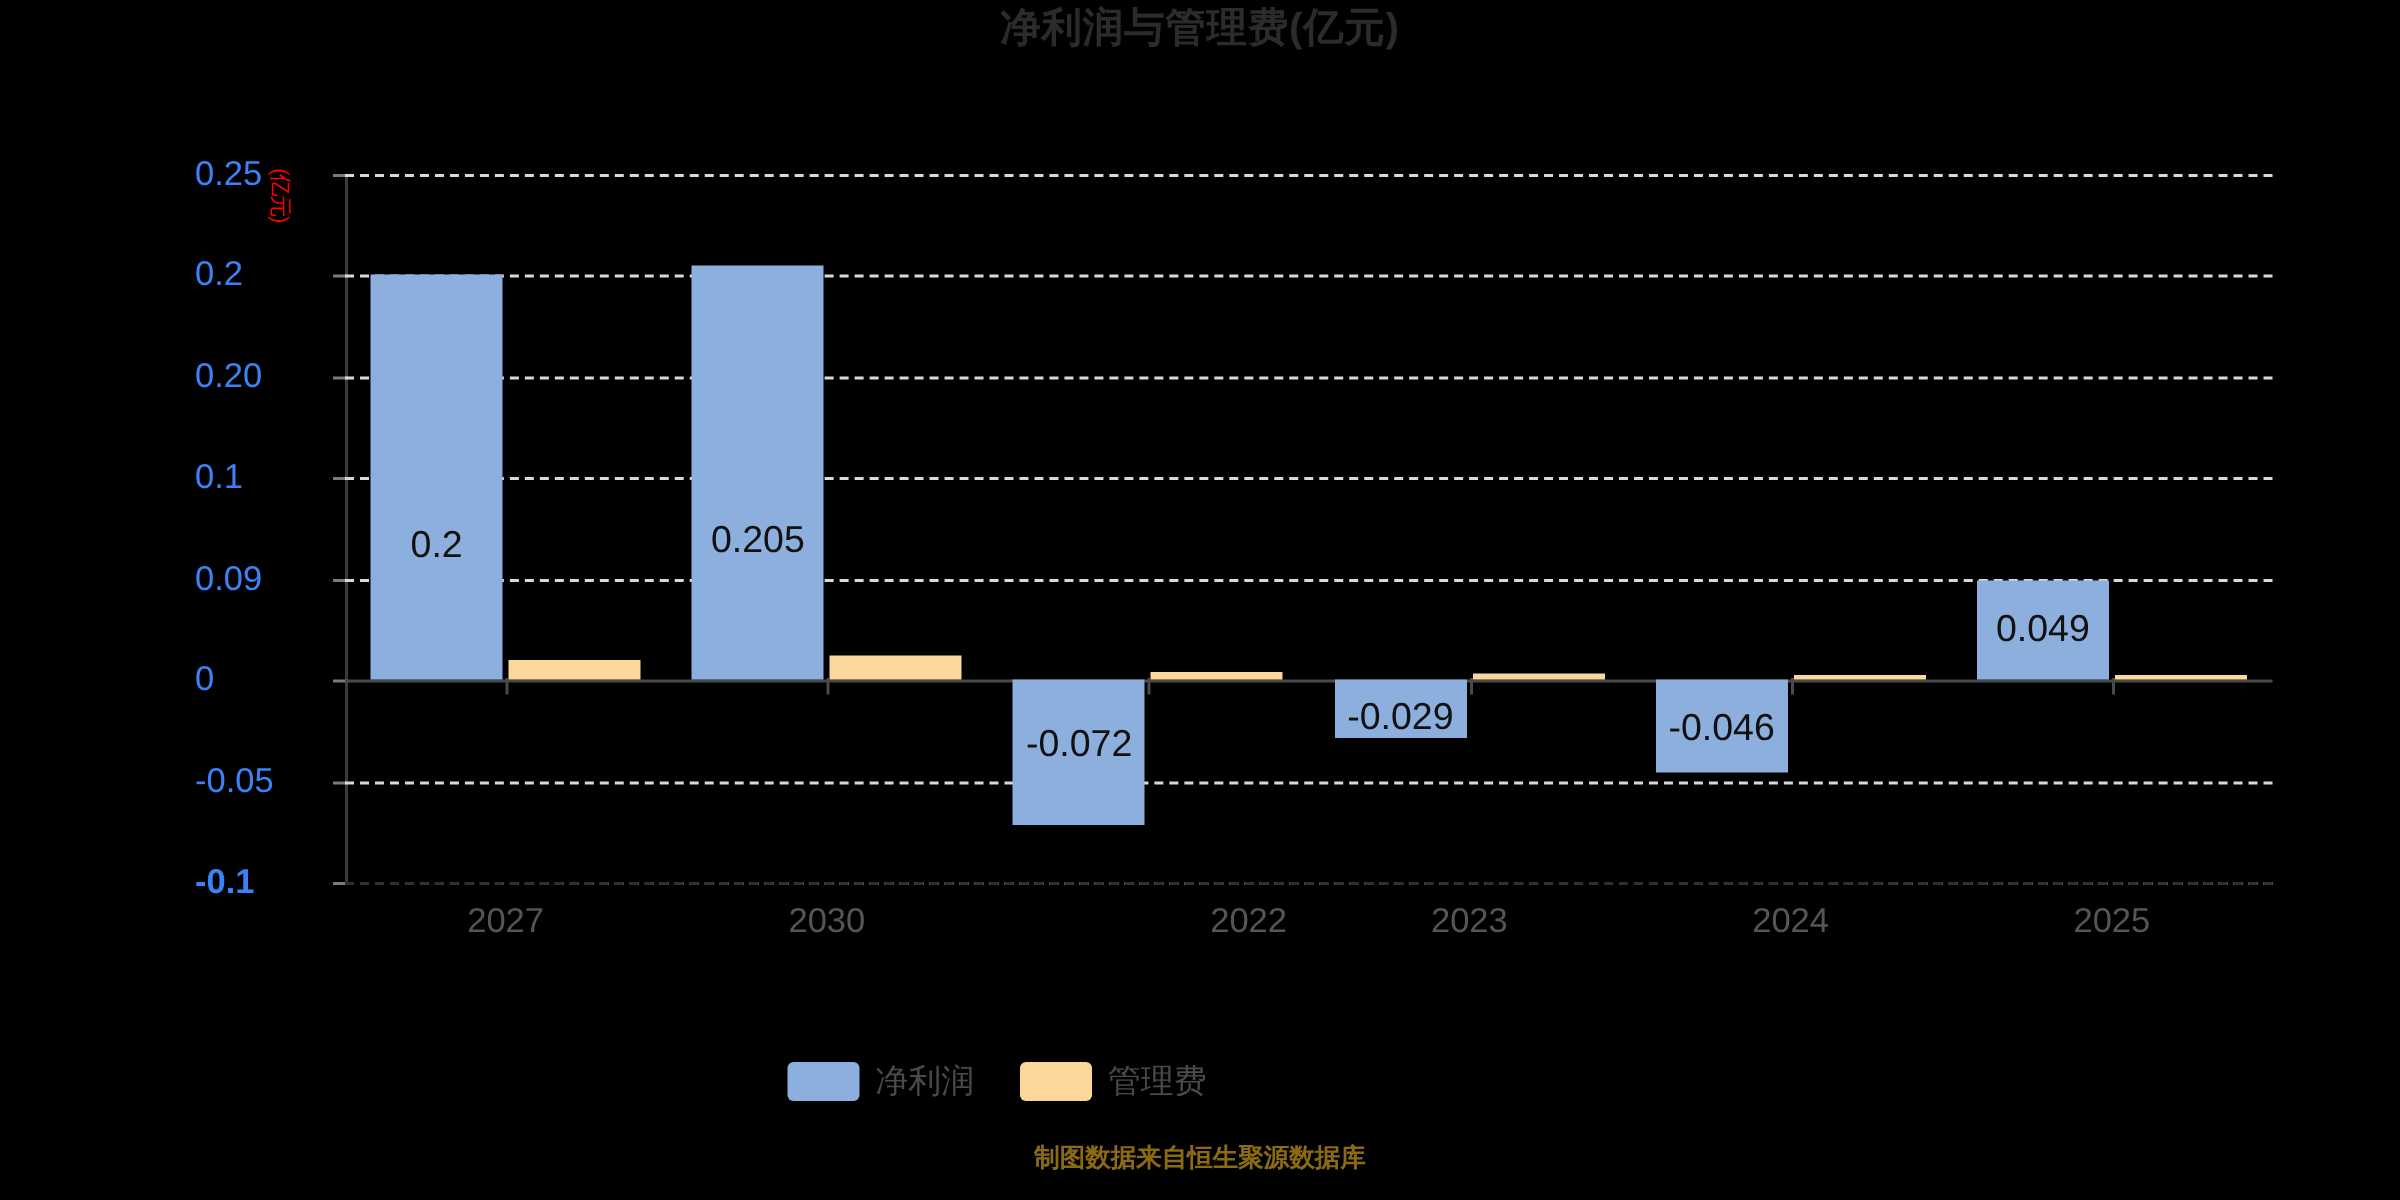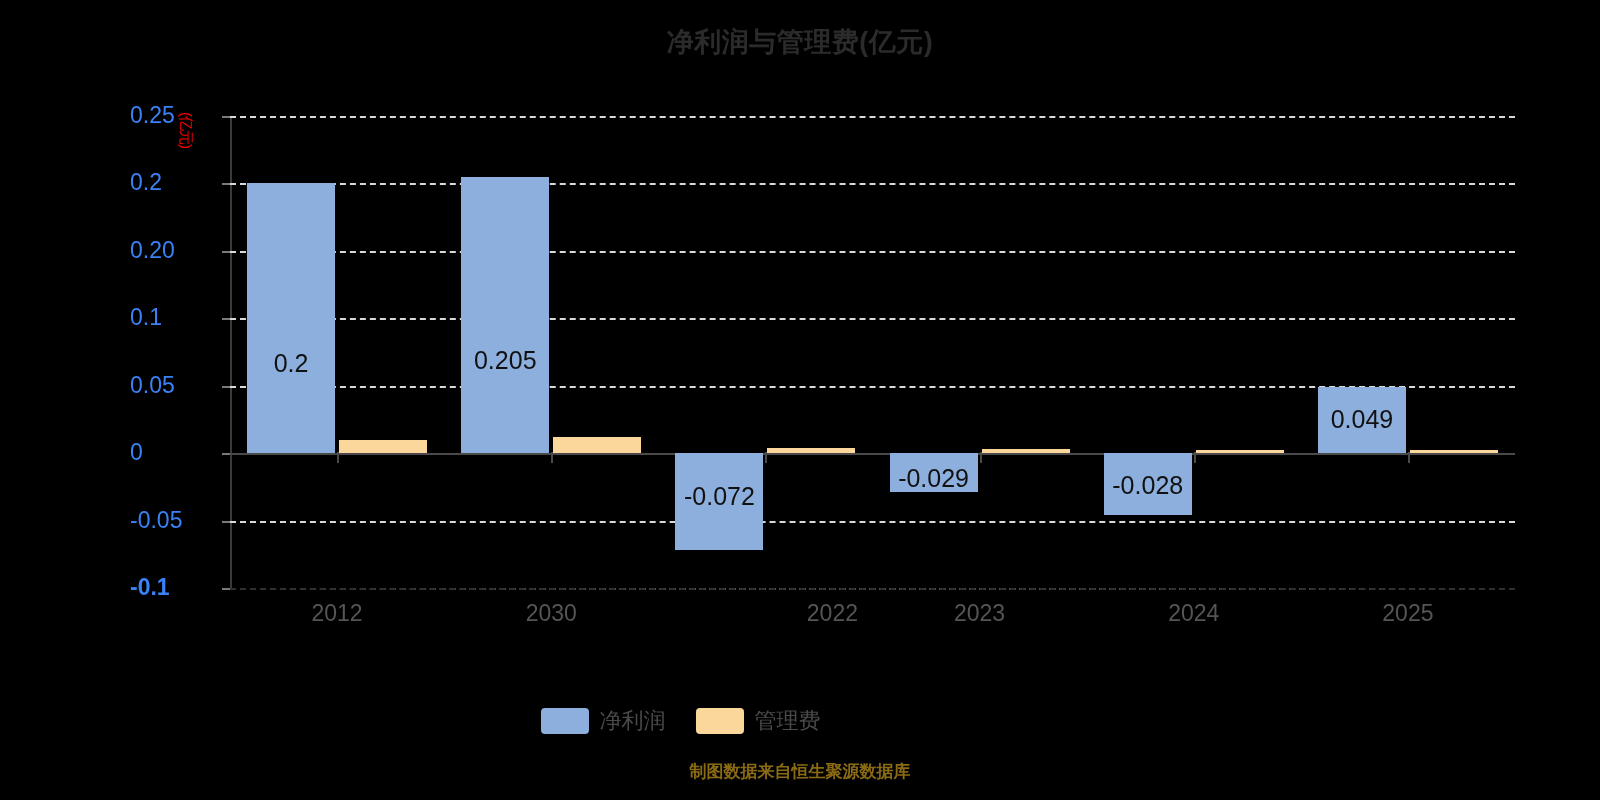--- a/index.html
+++ b/index.html
@@ -12,21 +12,21 @@
     height: 800px;
     overflow: hidden;
     font-family: "Liberation Sans", sans-serif;
     position: relative;
   }
 
   
   #chart-title {
     position: absolute;
     left: 0;
-    top: 24px;
+    top: 0;
     width: 1600px;
     text-align: center;
     color: #2b2b2b;
     font-size: 27px;
     font-weight: bold;
     letter-spacing: 0.5px;
     white-space: nowrap;
   }
 
   
@@ -145,21 +145,20 @@
   
   #legend {
     position: absolute;
     left: 0;
     top: 706px;
     width: 1329px;
     display: flex;
     justify-content: center;
     align-items: center;
     gap: 30px;
-    padding-left: 16px;
   }
   .legend-item {
     display: flex;
     align-items: center;
     gap: 11px;
   }
   .legend-swatch {
     width: 48px;
     height: 26px;
     border-radius: 4px;
@@ -189,21 +188,21 @@
 <div id="chart-title">净利润与管理费(亿元)</div>
 
 <div id="yaxis-unit">(亿元)</div>
 <div id="yaxis-line"></div>
 
 <div id="y-axis-labels">
     <div class="ylabel" style="left: 130px; top: 104px;">0.25</div>
     <div class="ylabel" style="left: 130px; top: 171.429px;">0.2</div>
     <div class="ylabel" style="left: 130px; top: 238.857px;">0.20</div>
     <div class="ylabel" style="left: 130px; top: 306.286px;">0.1</div>
-    <div class="ylabel" style="left: 130px; top: 373.714px;">0.05</div>
+    <div class="ylabel" style="left: 130px; top: 373.714px;">0.09</div>
     <div class="ylabel" style="left: 130px; top: 441.143px;">0</div>
     <div class="ylabel" style="left: 130px; top: 508.571px;">-0.05</div>
     <div class="ylabel" style="left: 130px; top: 576px; font-weight: bold;">-0.1</div>
   </div>
 <div id="y-tickmarks">
     <div class="ytickmark" style="top: 116px;"></div>
     <div class="ytickmark" style="top: 183.429px;"></div>
     <div class="ytickmark" style="top: 250.857px;"></div>
     <div class="ytickmark" style="top: 318.286px;"></div>
     <div class="ytickmark" style="top: 385.714px;"></div>
@@ -230,31 +229,31 @@
       <div class="bar net" title="2021 净利润 0.205" style="left: 231.25px; top: 60.6857px; width: 88px; height: 276.457px; background: rgb(140, 175, 221);"></div>
       <div class="bar-value" style="width: 128px; left: 211.25px; top: 232.089px;">0.205</div>
       <div class="bar admin" title="2021 管理费 0.012" style="left: 323.25px; top: 320.96px; width: 88px; height: 16.1829px; background: rgb(252, 215, 156);"></div>
       <div class="bar net" title="2022 净利润 -0.072" style="left: 445.417px; top: 337.143px; width: 88px; height: 97.0971px; background: rgb(140, 175, 221);"></div>
       <div class="bar-value" style="width: 128px; left: 425.417px; top: 368.214px;">-0.072</div>
       <div class="bar admin" title="2022 管理费 0.004" style="left: 537.417px; top: 331.749px; width: 88px; height: 5.39429px; background: rgb(252, 215, 156);"></div>
       <div class="bar net" title="2023 净利润 -0.029" style="left: 659.583px; top: 337.143px; width: 88px; height: 39.1086px; background: rgb(140, 175, 221);"></div>
       <div class="bar-value" style="width: 128px; left: 639.583px; top: 349.658px;">-0.029</div>
       <div class="bar admin" title="2023 管理费 0.003" style="left: 751.583px; top: 333.097px; width: 88px; height: 4.04571px; background: rgb(252, 215, 156);"></div>
       <div class="bar net" title="2024 净利润 -0.046" style="left: 873.75px; top: 337.143px; width: 88px; height: 62.0343px; background: rgb(140, 175, 221);"></div>
-      <div class="bar-value" style="width: 128px; left: 853.75px; top: 356.994px;">-0.028</div>
+      <div class="bar-value" style="width: 128px; left: 853.75px; top: 356.994px;">-0.046</div>
       <div class="bar admin" title="2024 管理费 0.002" style="left: 965.75px; top: 334.446px; width: 88px; height: 2.69714px; background: rgb(252, 215, 156);"></div>
       <div class="bar net" title="2025 净利润 0.049" style="left: 1087.92px; top: 271.063px; width: 88px; height: 66.08px; background: rgb(140, 175, 221);"></div>
       <div class="bar-value" style="width: 128px; left: 1067.92px; top: 290.887px;">0.049</div>
       <div class="bar admin" title="2025 管理费 0.002" style="left: 1179.92px; top: 334.446px; width: 88px; height: 2.69714px; background: rgb(252, 215, 156);"></div>
     </div>
 </div>
 
 <div id="xaxis-line"></div>
 <div id="x-axis-labels">
-    <div class="xlabel" style="left: 337.083px;">2012</div>
+    <div class="xlabel" style="left: 337.083px;">2027</div>
     <div class="xlabel" style="left: 551.25px;">2030</div>
     <div class="xlabel" style="left: 788px; text-align: right;">2022</div>
     <div class="xlabel" style="left: 979.583px;">2023</div>
     <div class="xlabel" style="left: 1193.75px;">2024</div>
     <div class="xlabel" style="left: 1407.92px;">2025</div>
   </div>
 
 <div id="legend">
     <div class="legend-item">
       <span class="legend-swatch" style="background: rgb(140, 175, 221);"></span>

